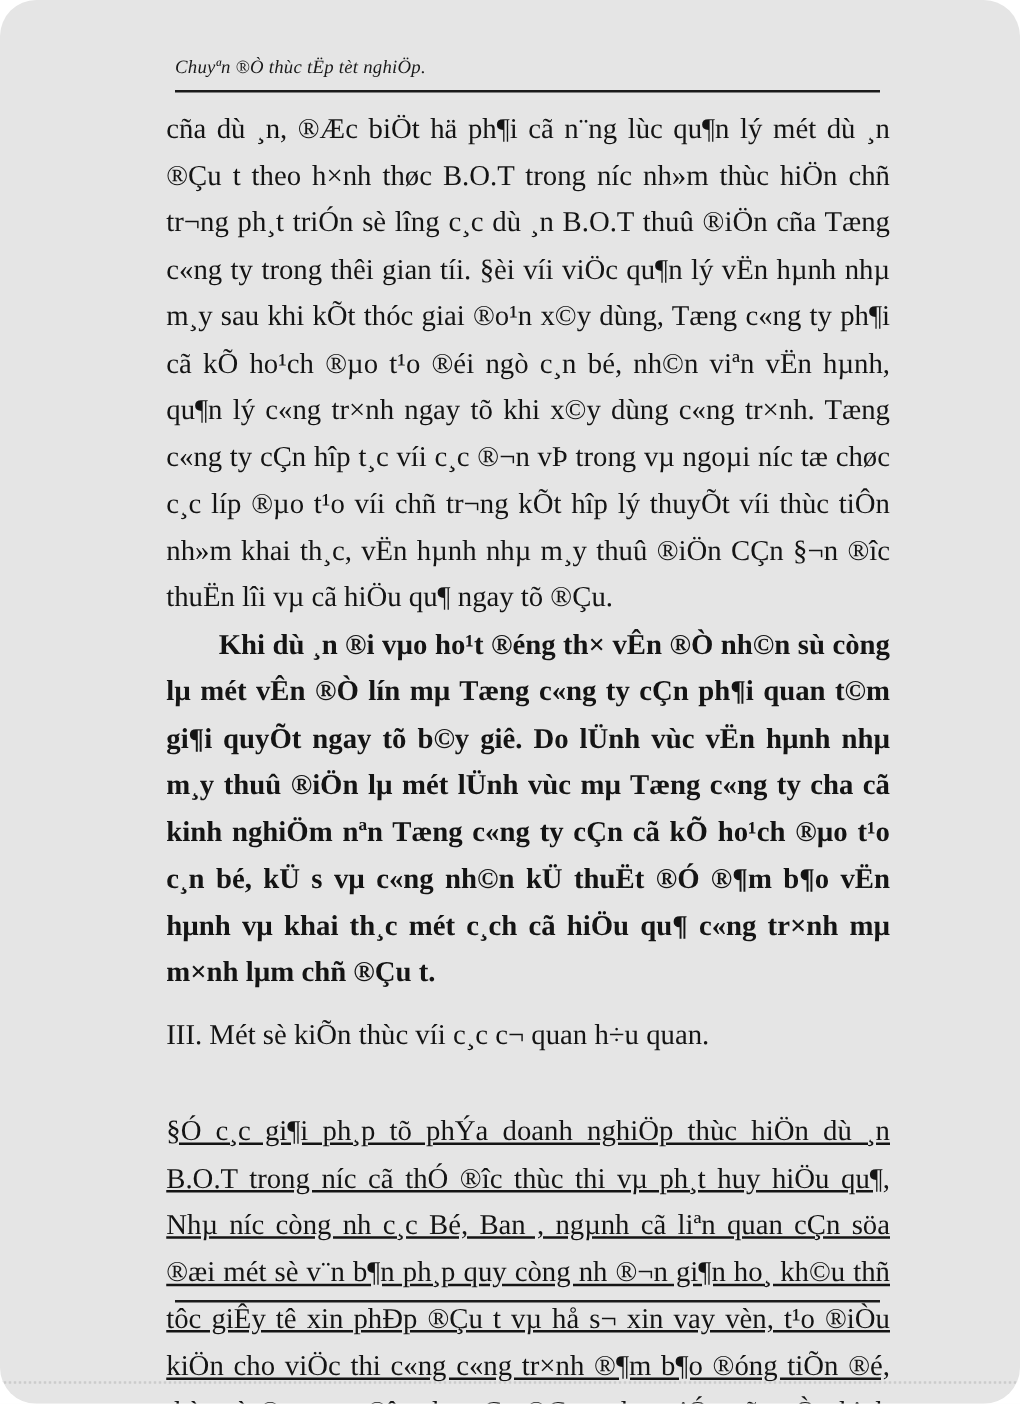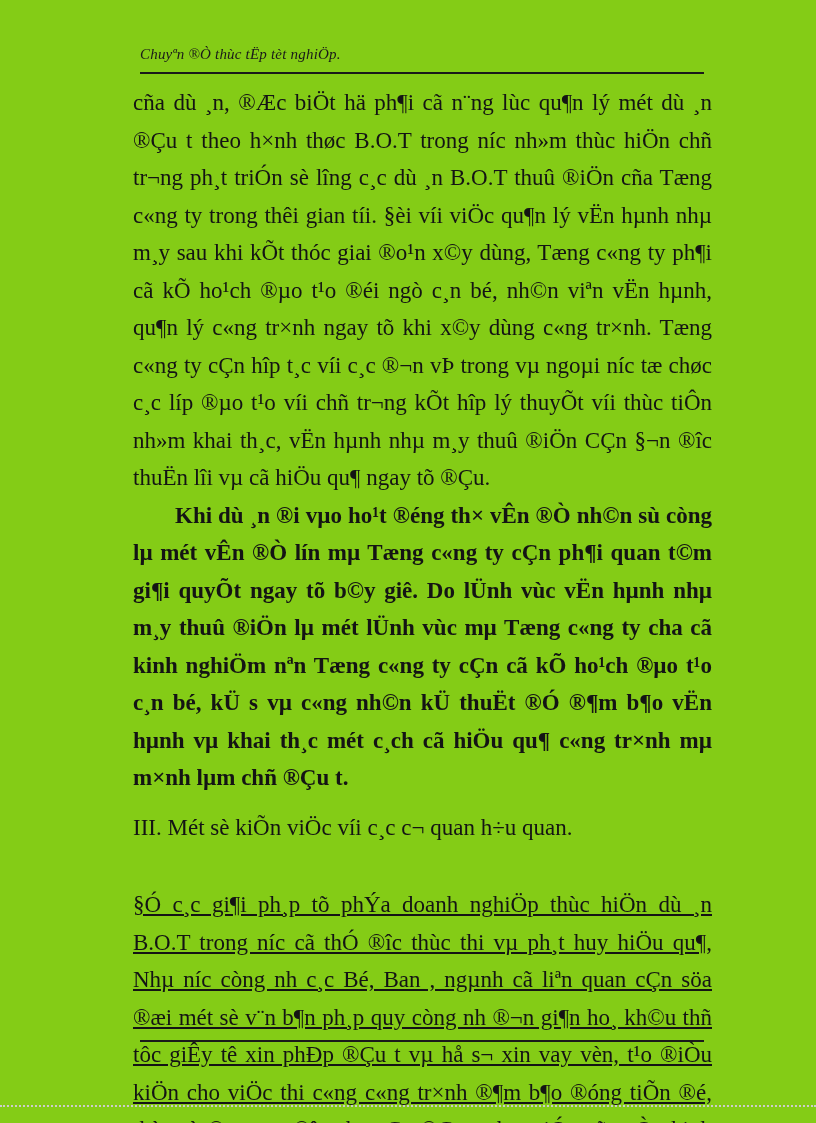--- a/index.html
+++ b/index.html
@@ -4,24 +4,25 @@
   <style>
     html, body {
       margin: 0;
       padding: 0;
       background: #ffffff;
     }
     .page {
       position: relative;
       width: 816px;
       height: 1123px;
-      background: #84cc16;
+      background: #e5e5e5;
       font-family: "Liberation Serif", serif;
       color: #141414;
       overflow: hidden;
+      border-radius: 29px;
     }
     .page-header {
       position: absolute;
       top: 46px;
       left: 140px;
       width: 564px;
       font-size: 15px;
       font-style: italic;
       letter-spacing: 0.2px;
       color: #1a1a1a;
@@ -94,21 +95,21 @@
 
   <div class="page-header">
     <span>Chuyªn ®Ò thùc tËp tèt nghiÖp.</span>
   </div>
 
   <div class="header-rule"></div>
 
   <div class="doc-body">
     <p class="para-1">cña dù ¸n, ®Æc biÖt hä ph¶i cã n¨ng lùc qu¶n lý mét dù ¸n ®Çu t theo h×nh thøc B.O.T trong níc nh»m thùc hiÖn chñ tr¬ng ph¸t triÓn sè lîng c¸c dù ¸n B.O.T thuû ®iÖn cña Tæng c«ng ty trong thêi gian tíi. §èi víi viÖc qu¶n lý vËn hµnh nhµ m¸y sau khi kÕt thóc giai ®o¹n x©y dùng, Tæng c«ng ty ph¶i cã kÕ ho¹ch ®µo t¹o ®éi ngò c¸n bé, nh©n viªn vËn hµnh, qu¶n lý c«ng tr×nh ngay tõ khi x©y dùng c«ng tr×nh. Tæng c«ng ty cÇn hîp t¸c víi c¸c ®¬n vÞ trong vµ ngoµi níc tæ chøc c¸c líp ®µo t¹o víi chñ tr¬ng kÕt hîp lý thuyÕt víi thùc tiÔn nh»m khai th¸c, vËn hµnh nhµ m¸y thuû ®iÖn CÇn §¬n ®îc thuËn lîi vµ cã hiÖu qu¶ ngay tõ ®Çu.</p>
     <p class="para-2">Khi dù ¸n ®i vµo ho¹t ®éng th× vÊn ®Ò nh©n sù còng lµ mét vÊn ®Ò lín mµ Tæng c«ng ty cÇn ph¶i quan t©m gi¶i quyÕt ngay tõ b©y giê. Do lÜnh vùc vËn hµnh nhµ m¸y thuû ®iÖn lµ mét lÜnh vùc mµ Tæng c«ng ty cha cã kinh nghiÖm nªn Tæng c«ng ty cÇn cã kÕ ho¹ch ®µo t¹o c¸n bé, kÜ s vµ c«ng nh©n kÜ thuËt ®Ó ®¶m b¶o vËn hµnh vµ khai th¸c mét c¸ch cã hiÖu qu¶ c«ng tr×nh mµ m×nh lµm chñ ®Çu t.</p>
-    <p class="section-heading">III. Mét sè kiÕn viÖc víi c¸c c¬ quan h÷u quan.</p>
+    <p class="section-heading">III. Mét sè kiÕn thùc víi c¸c c¬ quan h÷u quan.</p>
     <p class="para-3">§Ó c¸c gi¶i ph¸p tõ phÝa doanh nghiÖp thùc hiÖn dù ¸n B.O.T trong níc cã thÓ ®îc thùc thi vµ ph¸t huy hiÖu qu¶, Nhµ níc còng nh c¸c Bé, Ban , ngµnh cã liªn quan cÇn söa ®æi mét sè v¨n b¶n ph¸p quy còng nh ®¬n gi¶n ho¸ kh©u thñ tôc giÊy tê xin phÐp ®Çu t vµ hå s¬ xin vay vèn, t¹o ®iÒu kiÖn cho viÖc thi c«ng c«ng tr×nh ®¶m b¶o ®óng tiÕn ®é, thùc sù ®¸p øng ®îc nhu cÇu ®Çu t ph¸t triÓn cña nÒn kinh tÕ níc ta hiÖn nay.</p>
   </div>
 
   <div class="footer-rule"></div>
 
 
   <div class="bottom-dots"></div>
 
 </div>
 

